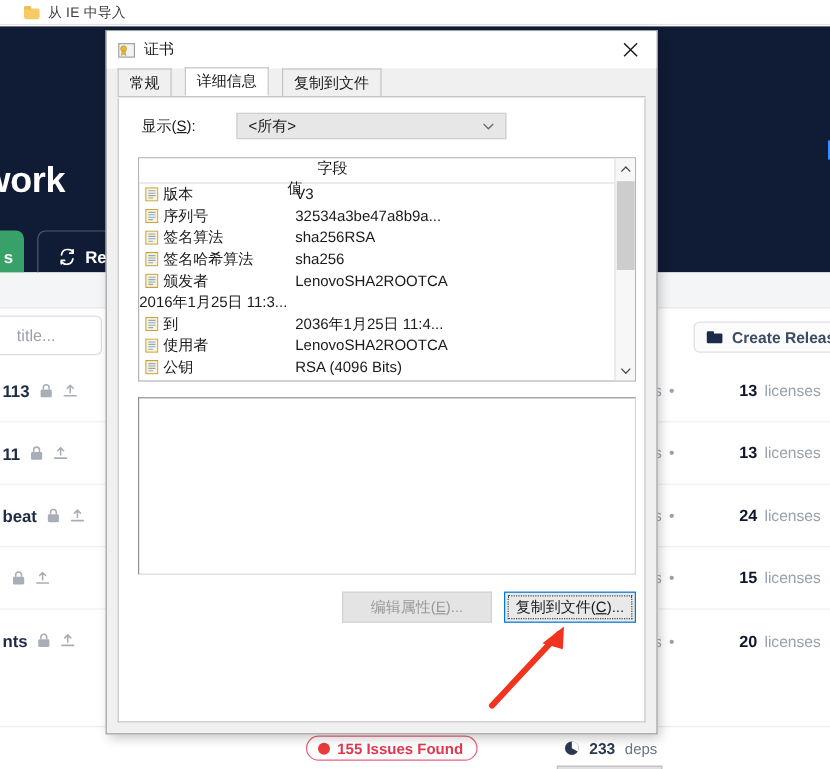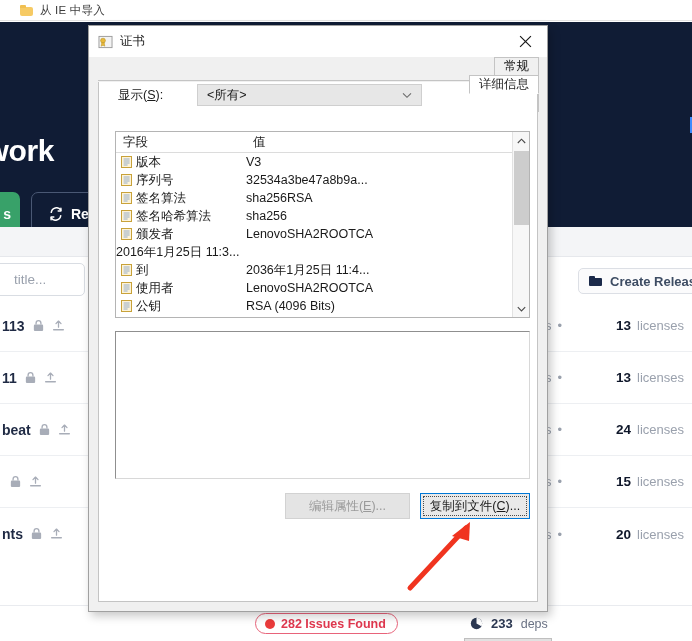--- a/index.html
+++ b/index.html
@@ -142,57 +142,57 @@
   .cert-title { font-size:12.5px; color:#1a1a1a; }
   .cert-close {
     position:absolute; right:0; top:0; width:44px; height:31px;
     display:flex; align-items:center; justify-content:center; color:#1a1a1a;
   }
   .cert-close svg { width:13px; height:13px; display:block; }
 
   .tabstrip {
     height:24px; margin:0 9px; position:relative;
     border-bottom:1px solid #c4c4c4;
-    display:flex; align-items:flex-end; gap:0px;flex-direction:column;
+    display:flex; align-items:flex-end; gap:12px;
   }
   .tab {
     height:23px; padding:0 9px;
     font-size:12.5px; color:#1a1a1a;
     display:flex; align-items:center;
     background:#f0f0f0; border:1px solid #c4c4c4; border-bottom:none;
     margin-right:-1px;
   }
   .tab.active {
     background:#ffffff; height:24px; position:relative; z-index:2;
     border-bottom:1px solid #ffffff;
   }
 
   .cert-body {
     position:absolute; left:9px; right:9px; top:56px; bottom:9px;
     background:#ffffff; border:1px solid #c4c4c4; border-top:none;
   }
 
-  .show-row { position:absolute; left:19px; top:2px; display:flex; align-items:center; }
+  .show-row { position:absolute; left:19px; top:12px; display:flex; align-items:center; }
   .show-label { font-size:12.5px; color:#1a1a1a; width:79px; }
   .show-label u { text-decoration:underline; }
   .combo {
     width:225px; height:22px; background:#e7e7e7; border:1px solid #cfcfcf;
     display:flex; align-items:center; padding-left:9px; position:relative;
     font-size:12.5px; color:#1a1a1a;
   }
   .combo .caret { position:absolute; right:9px; top:7px; }
   .caret svg { width:10px; height:7px; display:block; }
 
   .grid-box {
     position:absolute; left:16px; top:49px; width:415px; height:187px;
     border:1px solid #b4b4b4; background:#ffffff; overflow:hidden;
   }
   .grid-header {
     height:21px; display:flex; align-items:center;
-    border-bottom:1px solid #dcdcdc; background:#ffffff;
+    border-bottom:1px solid #dcdcdc; background:#ffffff;flex-direction:column;
   }
   .gh-cell { font-size:12.5px; color:#1a1a1a; padding-left:7px; }
   .gh-field { width:130px; }
   .gh-value { width:180px; }
   .grid-rows { position:absolute; left:0; top:21px; right:18px; bottom:0; }
   .grid-row { height:18px; display:flex; align-items:center; }
   .gr-field {
     width:130px; display:flex; align-items:center; gap:4px; padding-left:5px;
     font-size:12.5px; color:#1a1a1a; white-space:nowrap;
   }
@@ -383,21 +383,21 @@
           <span class="dotsep">•</span>
           <span class="lic-count">20</span>
           <span>licenses</span>
         </div>
       </div>
     </div>
 
     <div class="statusbar">
       <div class="issues-pill">
         <span class="red-dot"></span>
-        <span>282 Issues Found</span>
+        <span>155 Issues Found</span>
       </div>
       <div class="deps-info">
         <svg class="pie-ico" viewBox="0 0 14 14">
           <circle cx="7" cy="7" r="6.1" fill="#2c3852"></circle>
           <path d="M7 7V0.9A6.1 6.1 0 0 1 12.3 10Z" fill="#ffffff"></path>
         </svg>
         <span class="deps-num">233</span>
         <span>deps</span>
       </div>
     </div>

